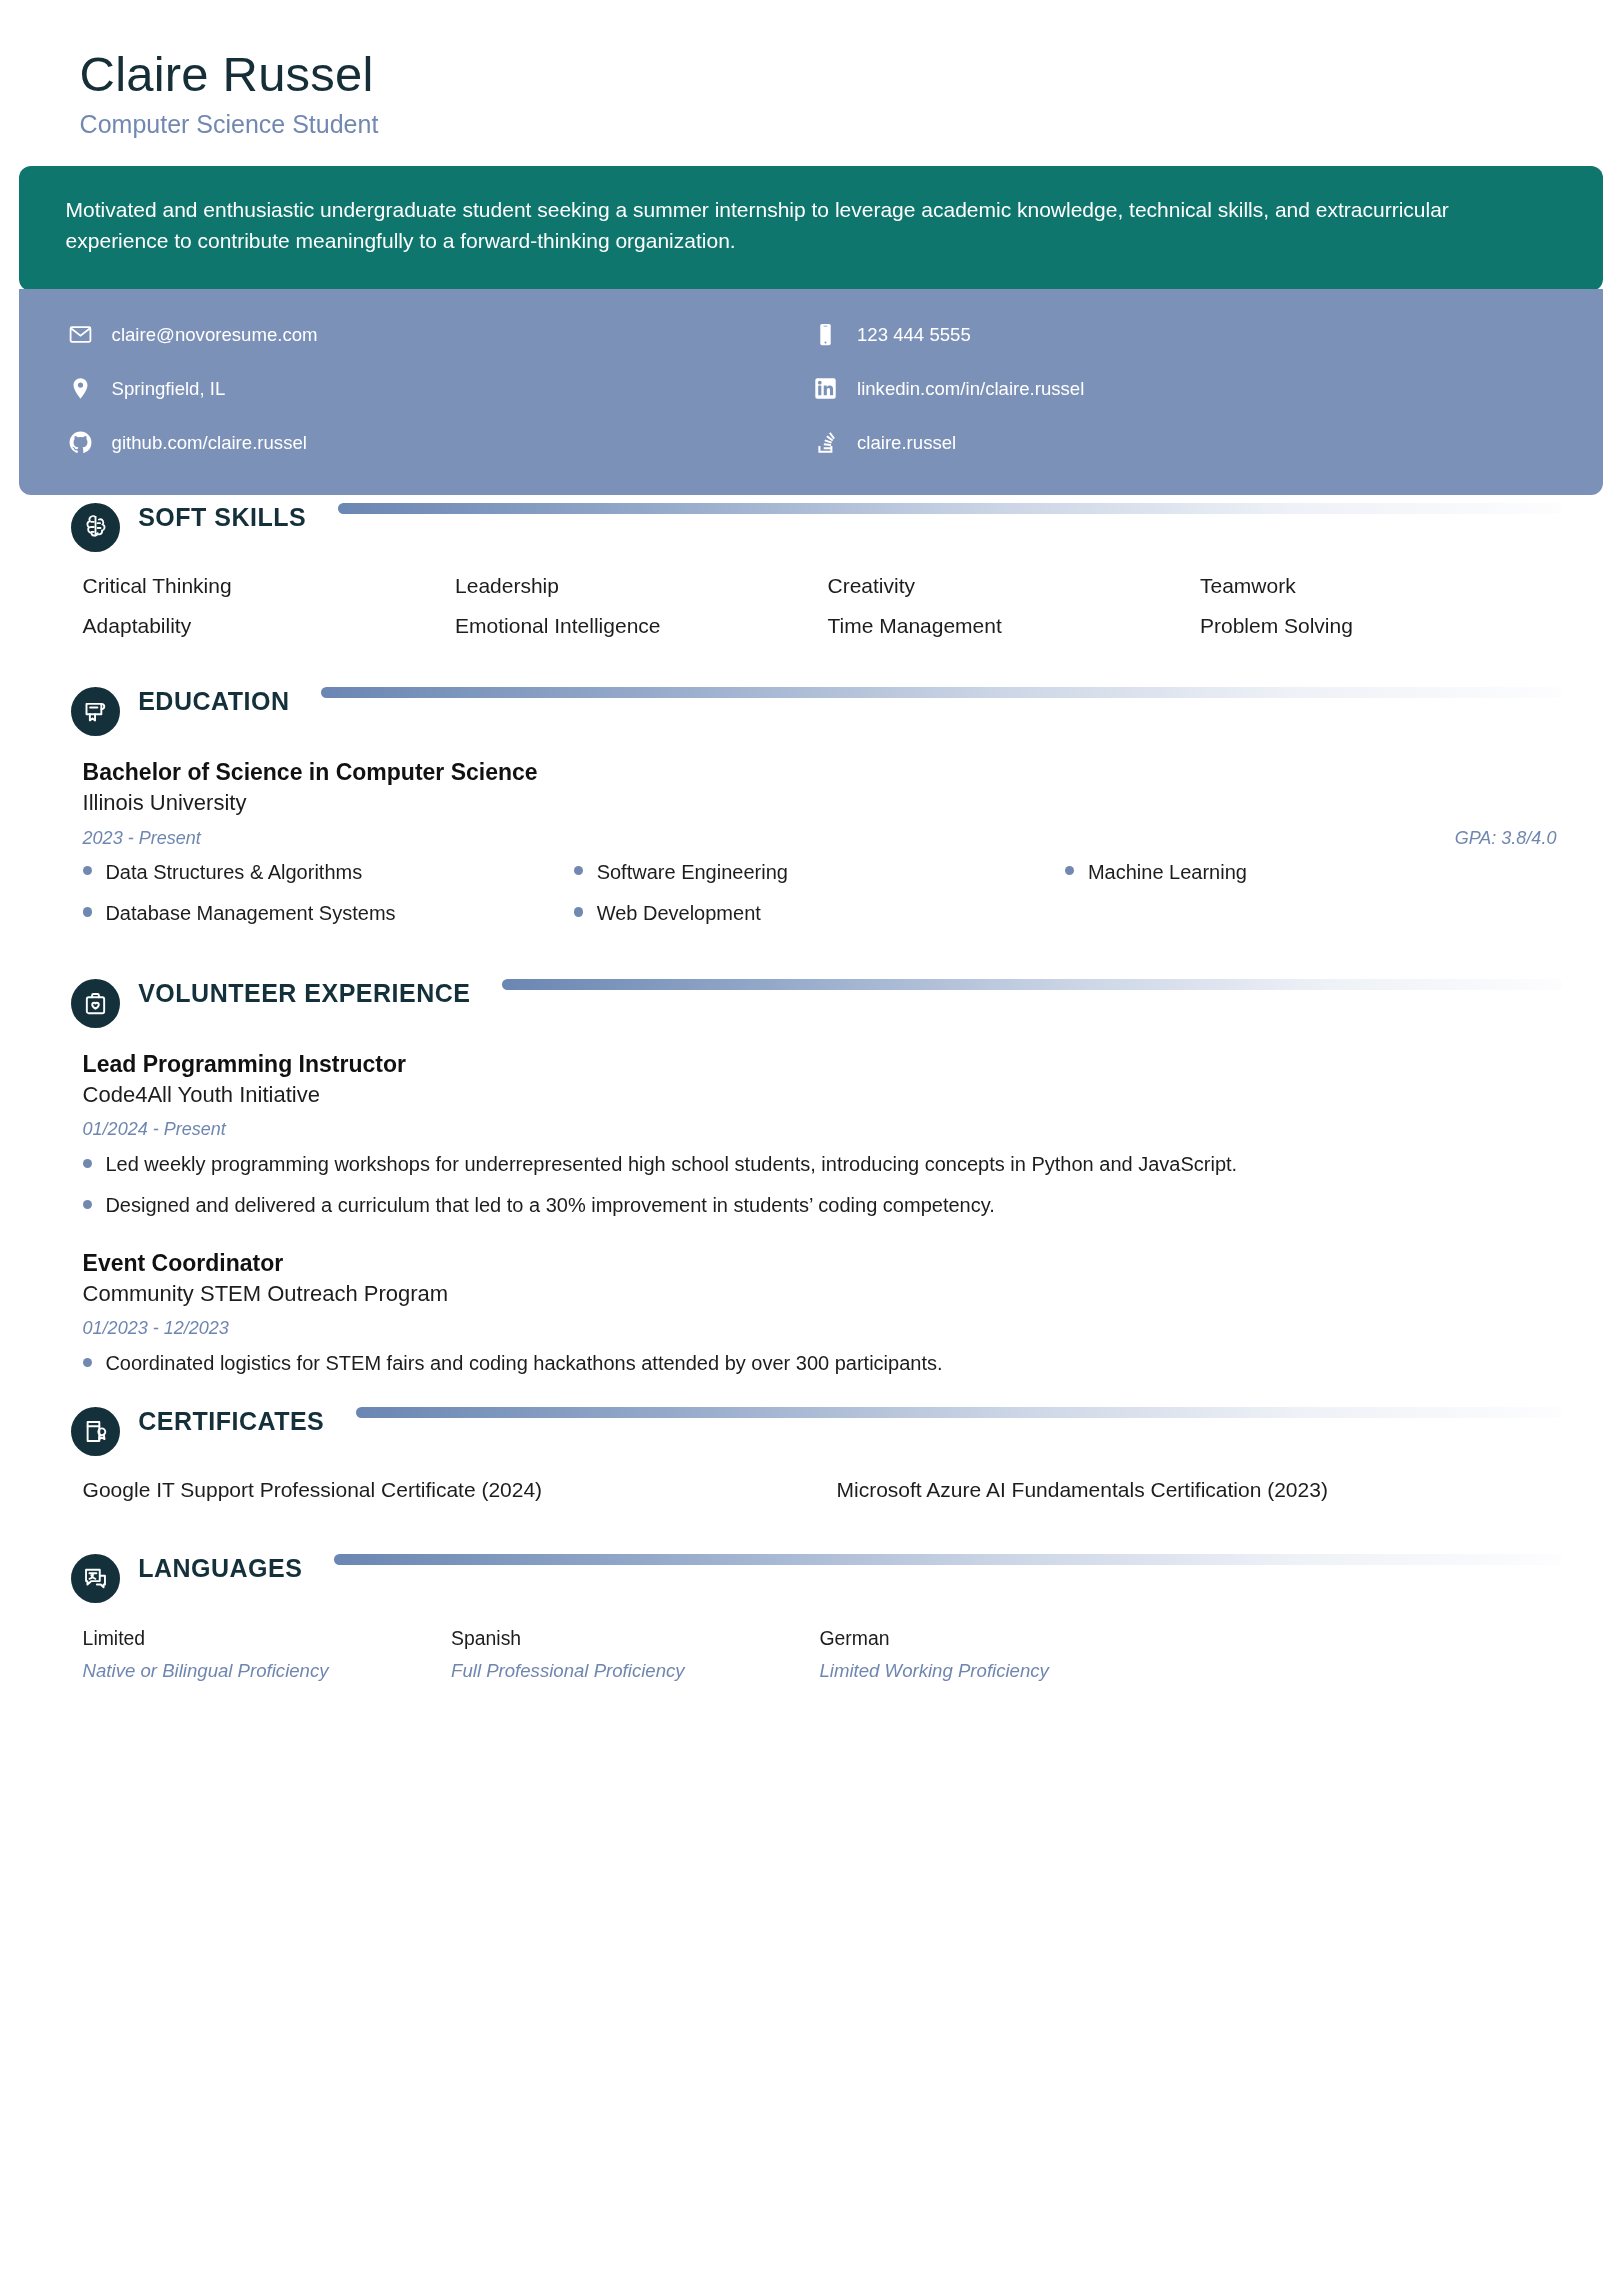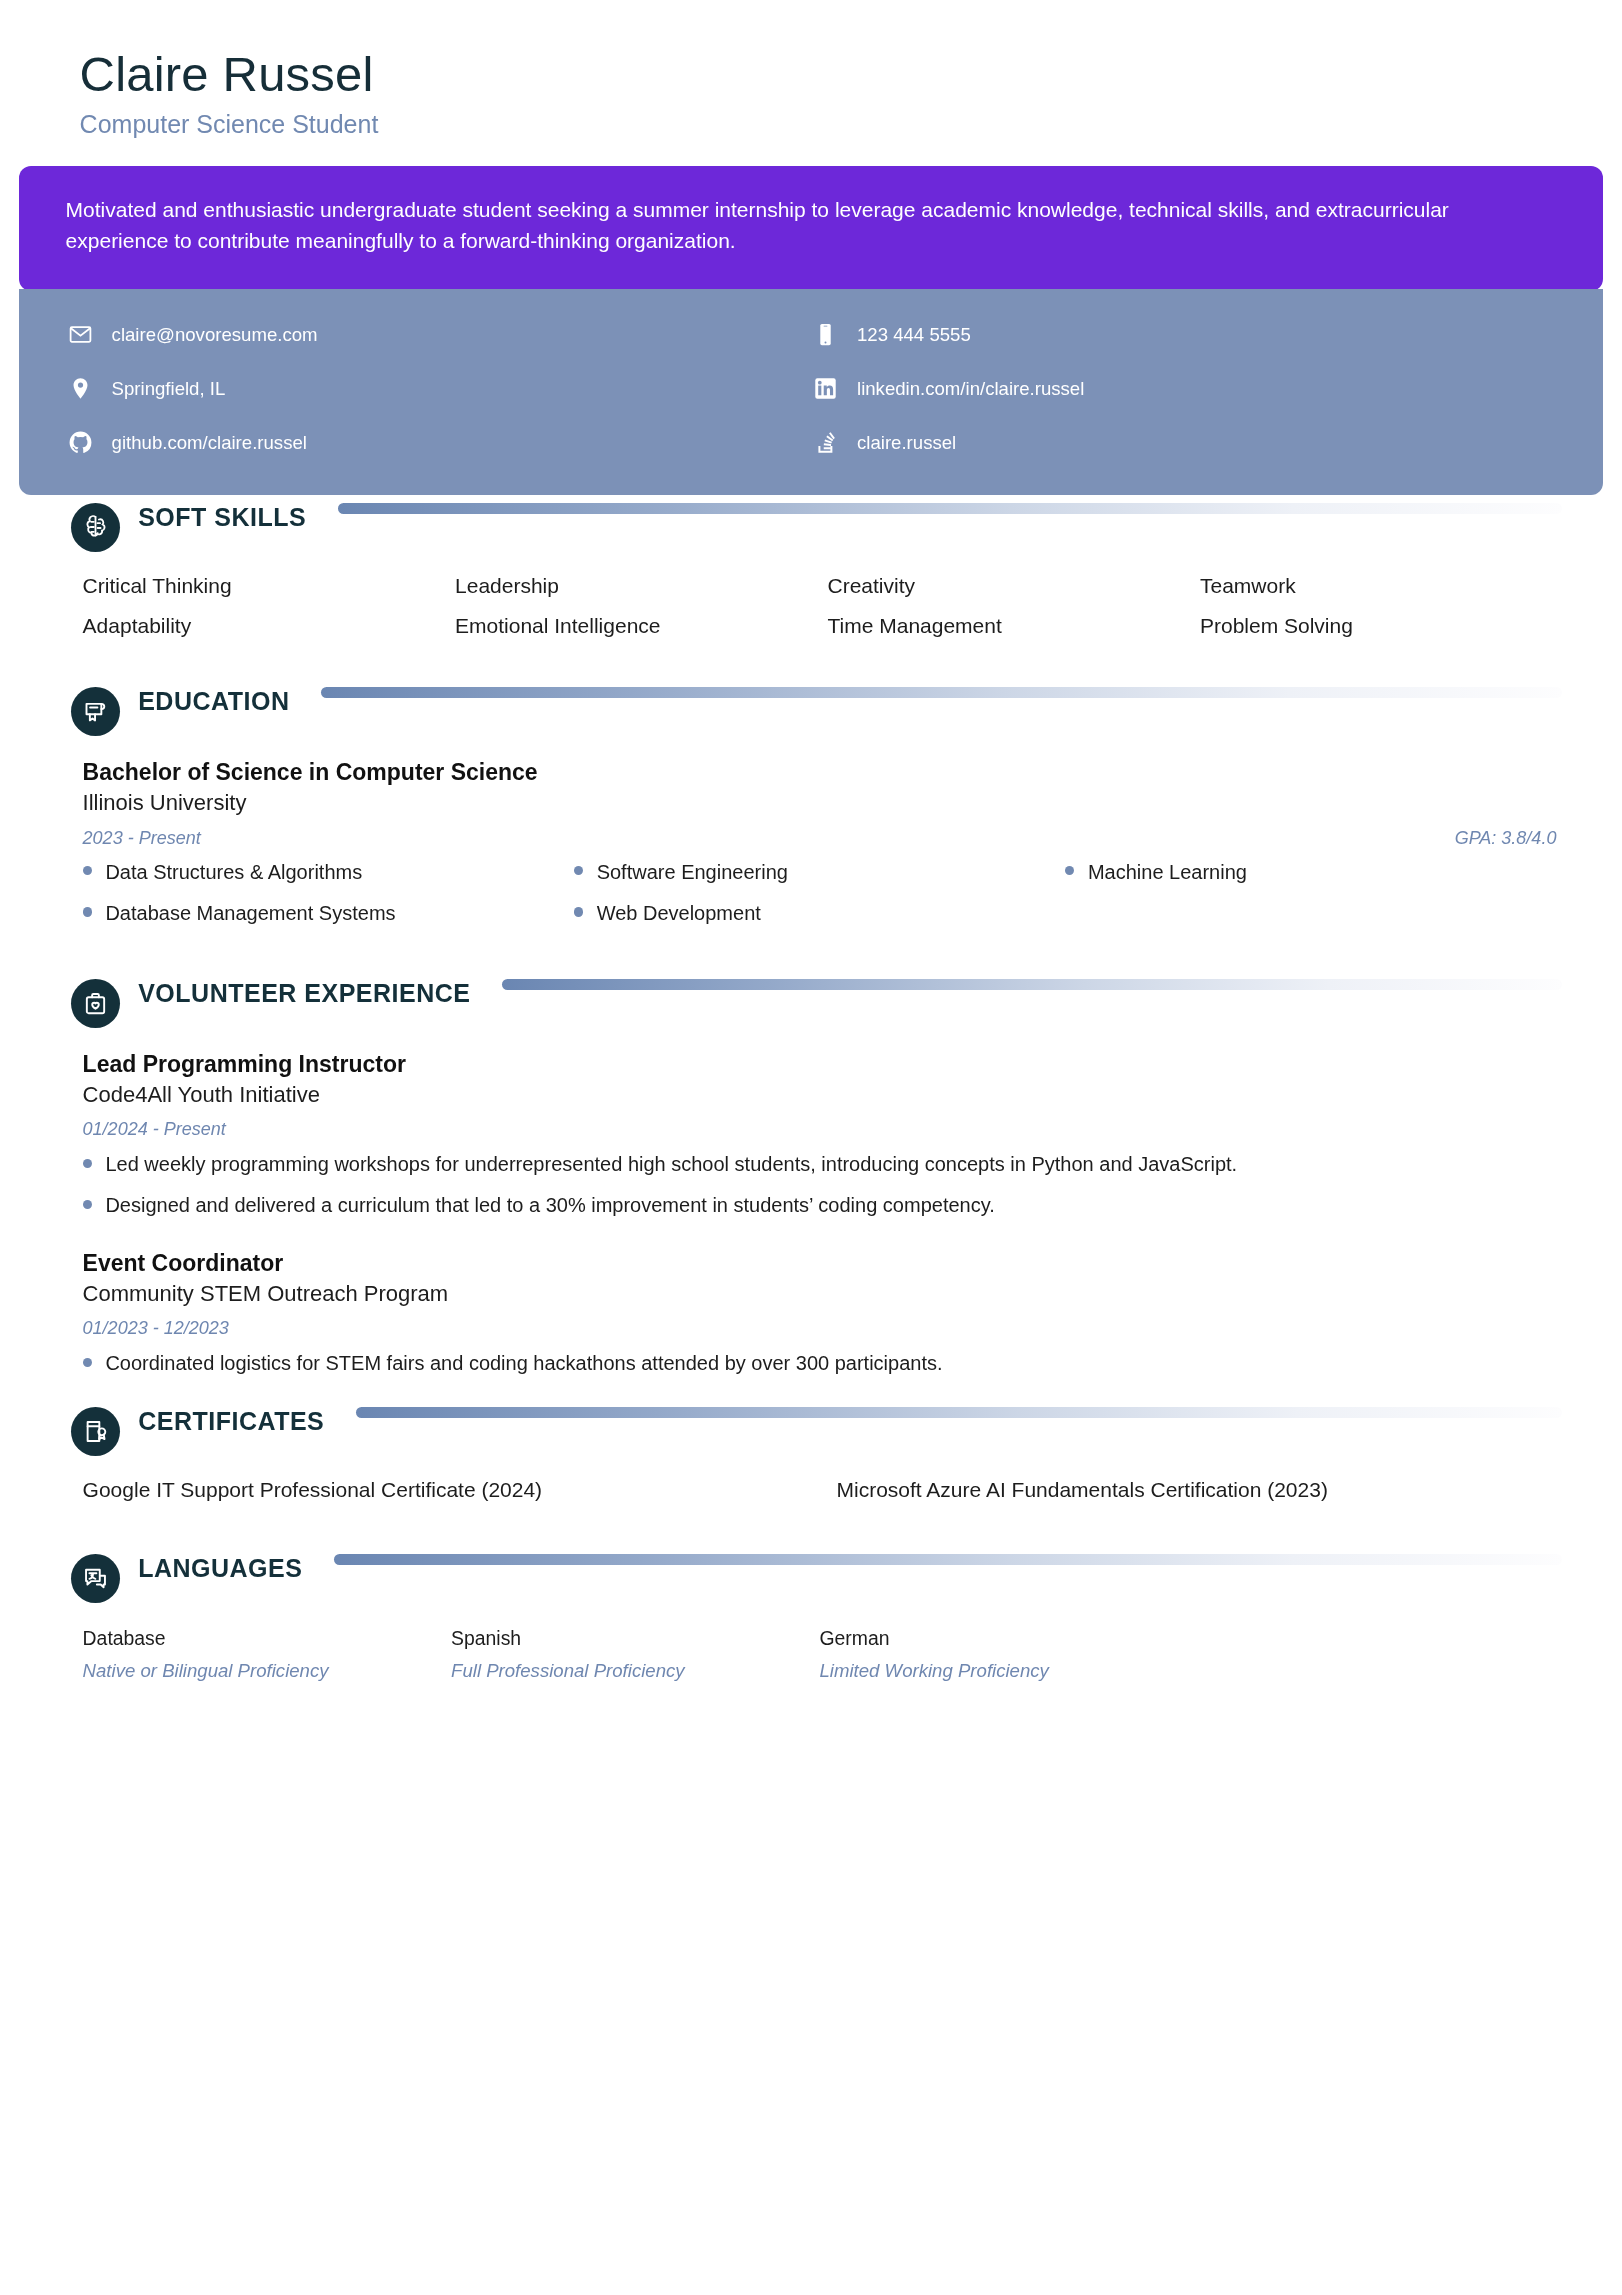--- a/index.html
+++ b/index.html
@@ -36,21 +36,21 @@
   .job-title {
     margin-top: 8.4px;
     font-size: 25px;
     font-weight: 400;
     color: #7189b1;
     line-height: 1.2;
   }
 
   
   .summary-card {
-    background: #6d28d9;
+    background: #0f766e;
     border-radius: 12px;
     padding: 29px 21px 34px 47px;
     margin: 8.4px 0 0 0;
   }
   .summary-text {
     color: #ffffff;
     font-size: 21px;
     line-height: 1.47;
     font-weight: 400;
     max-width: 1487px;
@@ -473,21 +473,21 @@
           <path d="M6.6 7.4h6.2M9.7 7.4v1c0 2-1.3 3.4-3.1 3.9M8.3 9.2c.6 1.6 2 2.7 3.6 3.1"></path>
           <path d="M16.7 9.5h3.7v7.8h-1.2v2.5l-2.6-2.5h-3.4"></path>
         </svg>
       </span>
       <span class="sec-title">LANGUAGES</span>
       <span class="sec-rule"></span>
     </div>
     <div class="body-block">
       <div class="lang-grid">
         <div>
-          <div class="lang-name">Database</div>
+          <div class="lang-name">Limited</div>
           <div class="lang-level">Native or Bilingual Proficiency</div>
         </div>
         <div>
           <div class="lang-name">Spanish</div>
           <div class="lang-level">Full Professional Proficiency</div>
         </div>
         <div>
           <div class="lang-name">German</div>
           <div class="lang-level">Limited Working Proficiency</div>
         </div>

